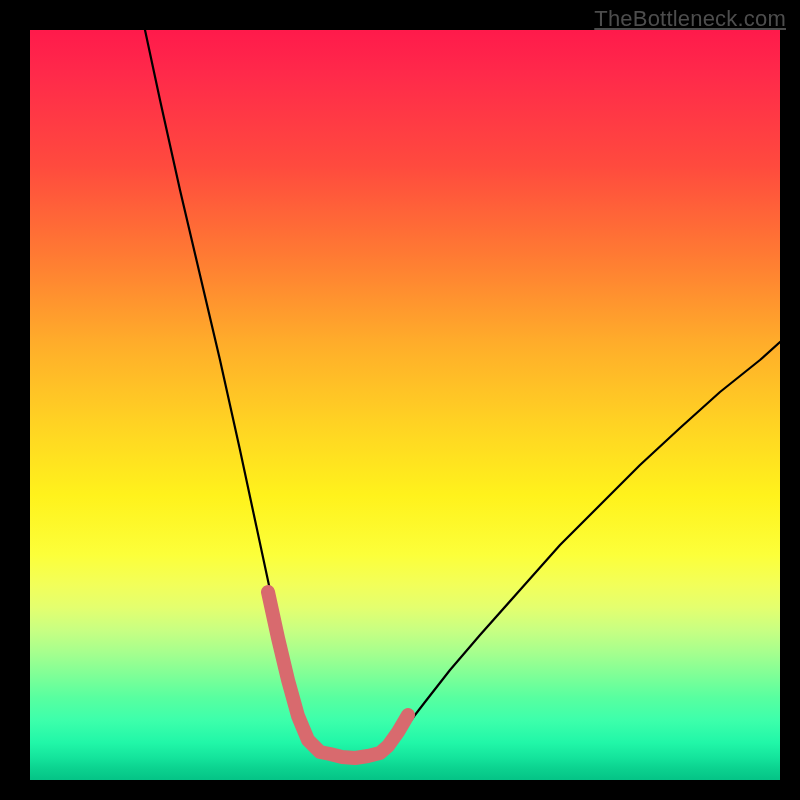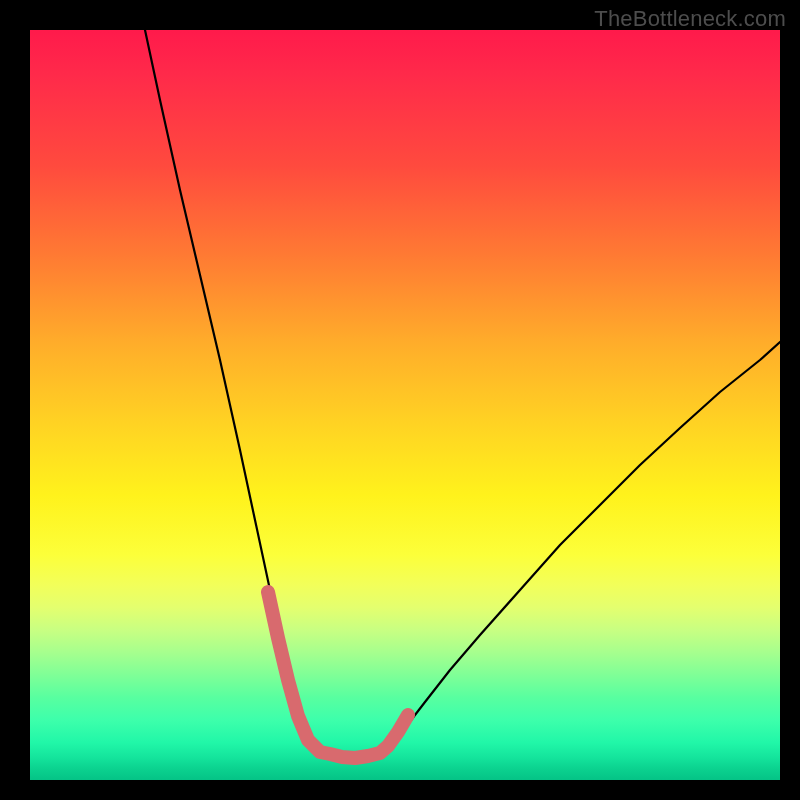--- a/index.html
+++ b/index.html
@@ -46,20 +46,21 @@
   }
   .watermark {
     position: absolute;
     top: 6px;
     right: 14px;
     color: #4d4d4d;
     font-size: 22px;
     font-weight: 400;
     letter-spacing: 0.2px;
     user-select: none;
+    text-decoration: underline;
   }
   svg.curves {
     position: absolute;
     inset: 0;
   }
 </style>
 </head>
 <body>
 
 <div class="watermark">TheBottleneck.com</div>

